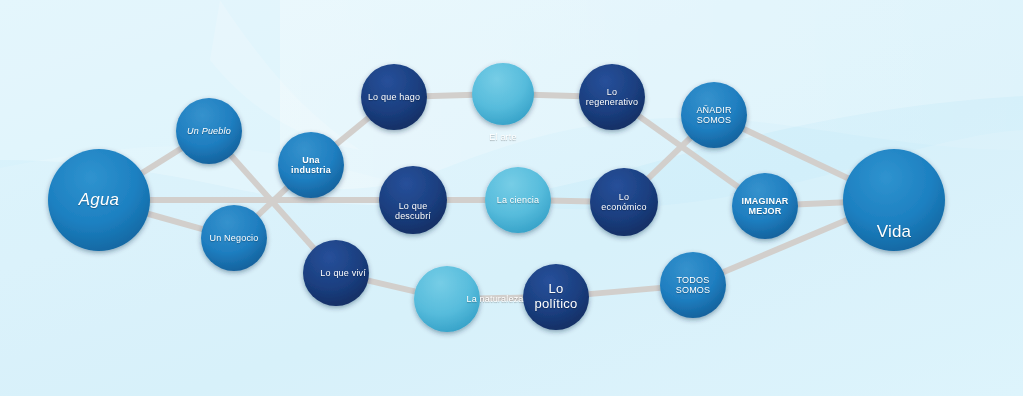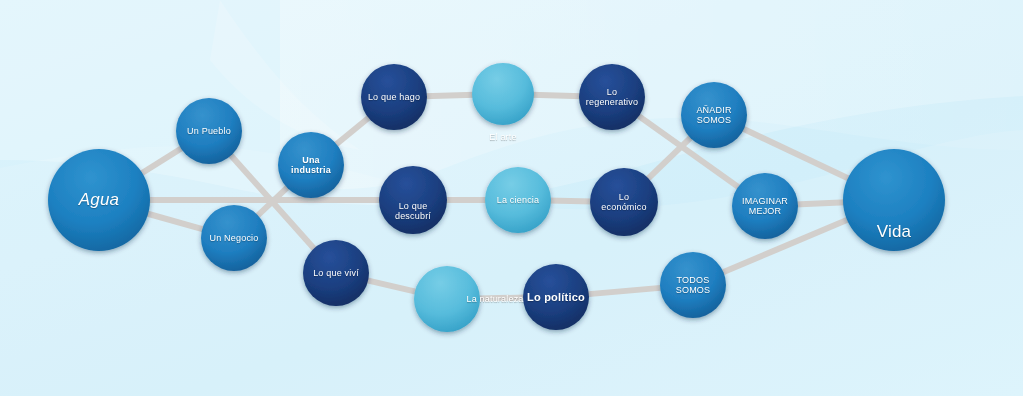--- a/index.html
+++ b/index.html
@@ -123,36 +123,36 @@
         <circle cx="556" cy="297" r="33" fill="url(#gradNavy)" filter="url(#nodeShadow)" style="cursor: pointer;"></circle>
         <circle cx="714" cy="115" r="33" fill="url(#gradMid)" filter="url(#nodeShadow)" style="cursor: pointer;"></circle>
         <circle cx="765" cy="206" r="33" fill="url(#gradMid)" filter="url(#nodeShadow)" style="cursor: pointer;"></circle>
         <circle cx="693" cy="285" r="33" fill="url(#gradMid)" filter="url(#nodeShadow)" style="cursor: pointer;"></circle>
         <circle cx="894" cy="200" r="51" fill="url(#gradHub)" filter="url(#nodeShadow)" style="cursor: pointer;"></circle>
       </g>
   </svg>
 
   <div id="labels-layer">
       <div class="node-label" style="left: 99px; top: 200px; font-size: 17px; font-weight: 400; color: rgb(255, 255, 255); width: 96px; font-style: italic;">Agua</div>
-      <div class="node-label" style="left: 209px; top: 131px; font-size: 9px; font-weight: 400; color: rgb(255, 255, 255); width: 60px;">Un Pueblo</div>
+      <div class="node-label" style="left: 209px; top: 131px; font-size: 9px; font-weight: 400; color: rgb(255, 255, 255); width: 60px; font-style: italic;">Un Pueblo</div>
       <div class="node-label" style="left: 311px; top: 165px; font-size: 9px; font-weight: 700; color: rgb(255, 255, 255); width: 60px;">Una industria</div>
       <div class="node-label" style="left: 234px; top: 238px; font-size: 9px; font-weight: 400; color: rgb(255, 255, 255); width: 60px;">Un Negocio</div>
       <div class="node-label" style="left: 394px; top: 97px; font-size: 9px; font-weight: 400; color: rgb(255, 255, 255); width: 60px;">Lo que hago</div>
       <div class="node-label" style="left: 503px; top: 94px; font-size: 9px; font-weight: 400; color: rgb(255, 255, 255); width: 56px; margin-top: 43px;">El arte</div>
       <div class="node-label" style="left: 612px; top: 97px; font-size: 9px; font-weight: 400; color: rgb(255, 255, 255); width: 60px;">Lo
 regenerativo</div>
       <div class="node-label" style="left: 413px; top: 211px; font-size: 9px; font-weight: 400; color: rgb(255, 255, 255); width: 62px;">Lo que
 descubrí</div>
       <div class="node-label" style="left: 518px; top: 200px; font-size: 9px; font-weight: 400; color: rgb(255, 255, 255); width: 60px;">La ciencia</div>
       <div class="node-label" style="left: 624px; top: 202px; font-size: 9px; font-weight: 400; color: rgb(255, 255, 255); width: 62px;">Lo
 económico</div>
-      <div class="node-label" style="left: 336px; top: 273px; font-size: 9px; font-weight: 400; color: rgb(255, 255, 255); width: 60px;">Lo que viví</div>
+      <div class="node-label" style="left: 336px; top: 273px; font-size: 9px; font-weight: 400; color: rgb(255, 255, 255); width: 60px; text-align: right;">Lo que viví</div>
       <div class="node-label" style="left: 447px; top: 299px; font-size: 9px; font-weight: 400; color: rgb(255, 255, 255); width: 60px; margin-left: 48px;">La naturaleza</div>
-      <div class="node-label" style="left: 556px; top: 297px; font-size: 11px; font-weight: 700; color: rgb(255, 255, 255); width: 60px;">Lo político</div>
+      <div class="node-label" style="left: 556px; top: 297px; font-size: 13px; font-weight: 400; color: rgb(255, 255, 255); width: 60px;">Lo político</div>
       <div class="node-label" style="left: 714px; top: 115px; font-size: 9px; font-weight: 400; color: rgb(255, 255, 255); width: 60px;">AÑADIR
 SOMOS</div>
-      <div class="node-label" style="left: 765px; top: 206px; font-size: 9px; font-weight: 400; color: rgb(255, 255, 255); width: 60px;">IMAGINAR
+      <div class="node-label" style="left: 765px; top: 206px; font-size: 9px; font-weight: 700; color: rgb(255, 255, 255); width: 60px;">IMAGINAR
 MEJOR</div>
       <div class="node-label" style="left: 693px; top: 285px; font-size: 9px; font-weight: 400; color: rgb(255, 255, 255); width: 60px;">TODOS
 SOMOS</div>
       <div class="node-label" style="left: 894px; top: 200px; font-size: 17px; font-weight: 400; color: rgb(255, 255, 255); width: 96px; margin-top: 32px;">Vida</div>
     </div>
 </div>
 
 </body></html>

